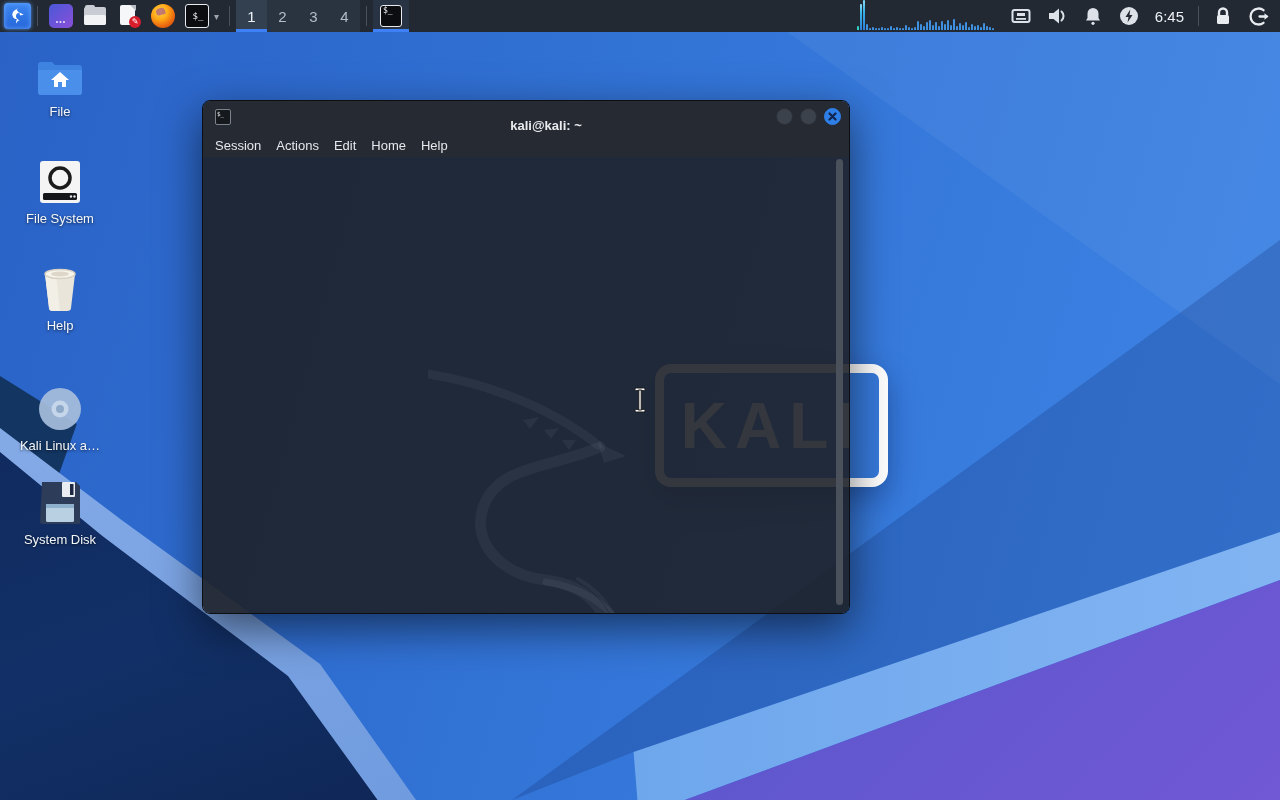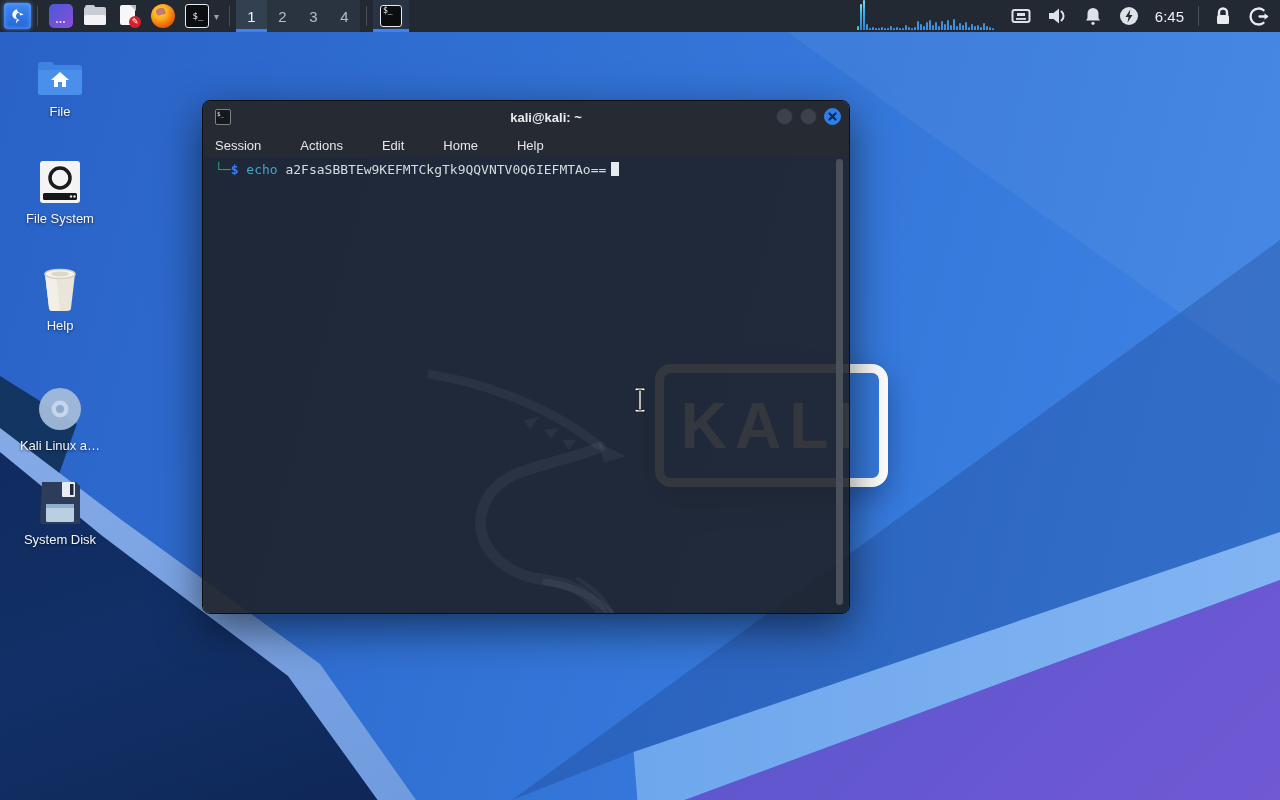--- a/index.html
+++ b/index.html
@@ -72,29 +72,29 @@
   .mbar { width:2px; margin-right:1px; background:#4090e0; border-radius:1px 1px 0 0; flex:0 0 auto; }
   .mbar.spike { background:linear-gradient(180deg,#8fdcf8 0%,#38b6ea 35%,#2f7fd8 100%); }
   .mbar.teal { background:#2fd4c0; }
   .tray-ico { width:22px; height:22px; margin:0 7px; display:flex; align-items:center; justify-content:center; }
   .clock { font-size:15px; color:#eef1f5; margin:0 8px; }
 
   
   .term-win { position:absolute; left:202px; top:100px; width:648px; height:514px; z-index:5;
               border-radius:8px; box-shadow:0 14px 44px rgba(0,0,0,0.55); overflow:hidden;
               border:1px solid #0c0e12; }
-  .titlebar { height:32px; background:#262b33; display:flex; align-items:center; position:relative;padding-left:40px; }
+  .titlebar { height:32px; background:#262b33; display:flex; align-items:flex-end; position:relative;padding-left:40px; }
   .title-ico { position:absolute; left:12px; top:8px; width:16px; height:16px; background:#15181d;
                border:1px solid #7b828c; border-radius:2px; color:#e8eaee; font-family:"DejaVu Sans Mono",monospace;
                font-size:6px; line-height:7px; padding-left:1px; }
   .title-text { flex:1; text-align:center; color:#e9ebee; font-size:13px; font-weight:700; }
   .winbtns { position:absolute; right:8px; top:7px; display:flex; gap:7px; }
   .wbtn { width:17px; height:17px; border-radius:50%; background:#3c424b; border:1px solid #2b3038; }
   .wbtn.close { background:#2f7fe8; border-color:#2f7fe8; display:flex; align-items:center; justify-content:center; }
-  .menubar { height:24px; background:#262b33; display:flex; align-items:center; padding-left:12px;gap:24px; }
+  .menubar { height:24px; background:#262b33; display:flex; align-items:center; padding-left:12px; }
   .menu-item { color:#e4e7ec; font-size:13px; margin-right:15px; }
   .term-content { position:relative; height:458px; background:rgba(30,33,40,0.9);
                   font-family:"DejaVu Sans Mono",monospace; font-size:13px; line-height:17px;
                   padding:4px 0 0 12px; }
   .pline { white-space:pre; position:relative; z-index:2; }
   .c-green { color:#2aa36a; }
   .c-blue { color:#3f7ff2; font-weight:bold; }
   .c-cyan { color:#3fa7c4; }
   .c-fg { color:#d7dae0; }
   .at-circ { display:inline-block; border:1px solid #3f7ff2; border-radius:50%; font-size:9px;
@@ -212,21 +212,20 @@
           <path d="M118 265 C175 274 212 312 206 372 C203 404 186 432 152 448" stroke-width="7"></path>
           <path d="M150 262 C190 285 205 330 190 380" stroke-width="4"></path>
         </g>
         <g fill="rgba(210,220,238,0.06)">
           <path d="M95 103 l16 -3 l-9 12 z"></path>
           <path d="M116 113 l15 -2 l-8 11 z"></path>
           <path d="M134 123 l14 0 l-7 10 z"></path>
           <path d="M170 126 l28 13 l-22 7 z"></path>
         </g>
       </svg>
-      <div class="pline"><span class="c-green">└─</span><span class="c-blue">$</span><span class="c-fg"> </span><span class="c-cyan">echo</span><span class="c-fg"> </span><span class="c-fg">a2FsaSBBTEw9KEFMTCkgTk9QQVNTV0Q6IEFMTAo=</span><span class="c-fg">=</span><span class="block-cursor"></span></div>
       <div class="scrollbar"></div>
     </div>
   </div>
 
   <div class="panel">
     <div class="pbtn kali-btn">
       <svg width="18" height="18" viewBox="0 0 24 24">
         <path d="M13 2 C7.5 3 4 7 4.6 11.2 C5.1 14.4 7.8 16.4 11 16.2 C9.4 17.8 9 20 10.2 22 C10.5 19.4 12 18 14.2 17.6 C11.2 16.9 9.3 14.8 9.3 12.1 C9.3 9.6 11.2 7.6 13.8 7.2 C11.5 6.5 10.3 4.6 10.8 2.4 Z" fill="#ffffff"></path>
         <path d="M13.6 7.3 l6 2.6 l-4.6 1.4 z" fill="#ffffff"></path>
       </svg>

